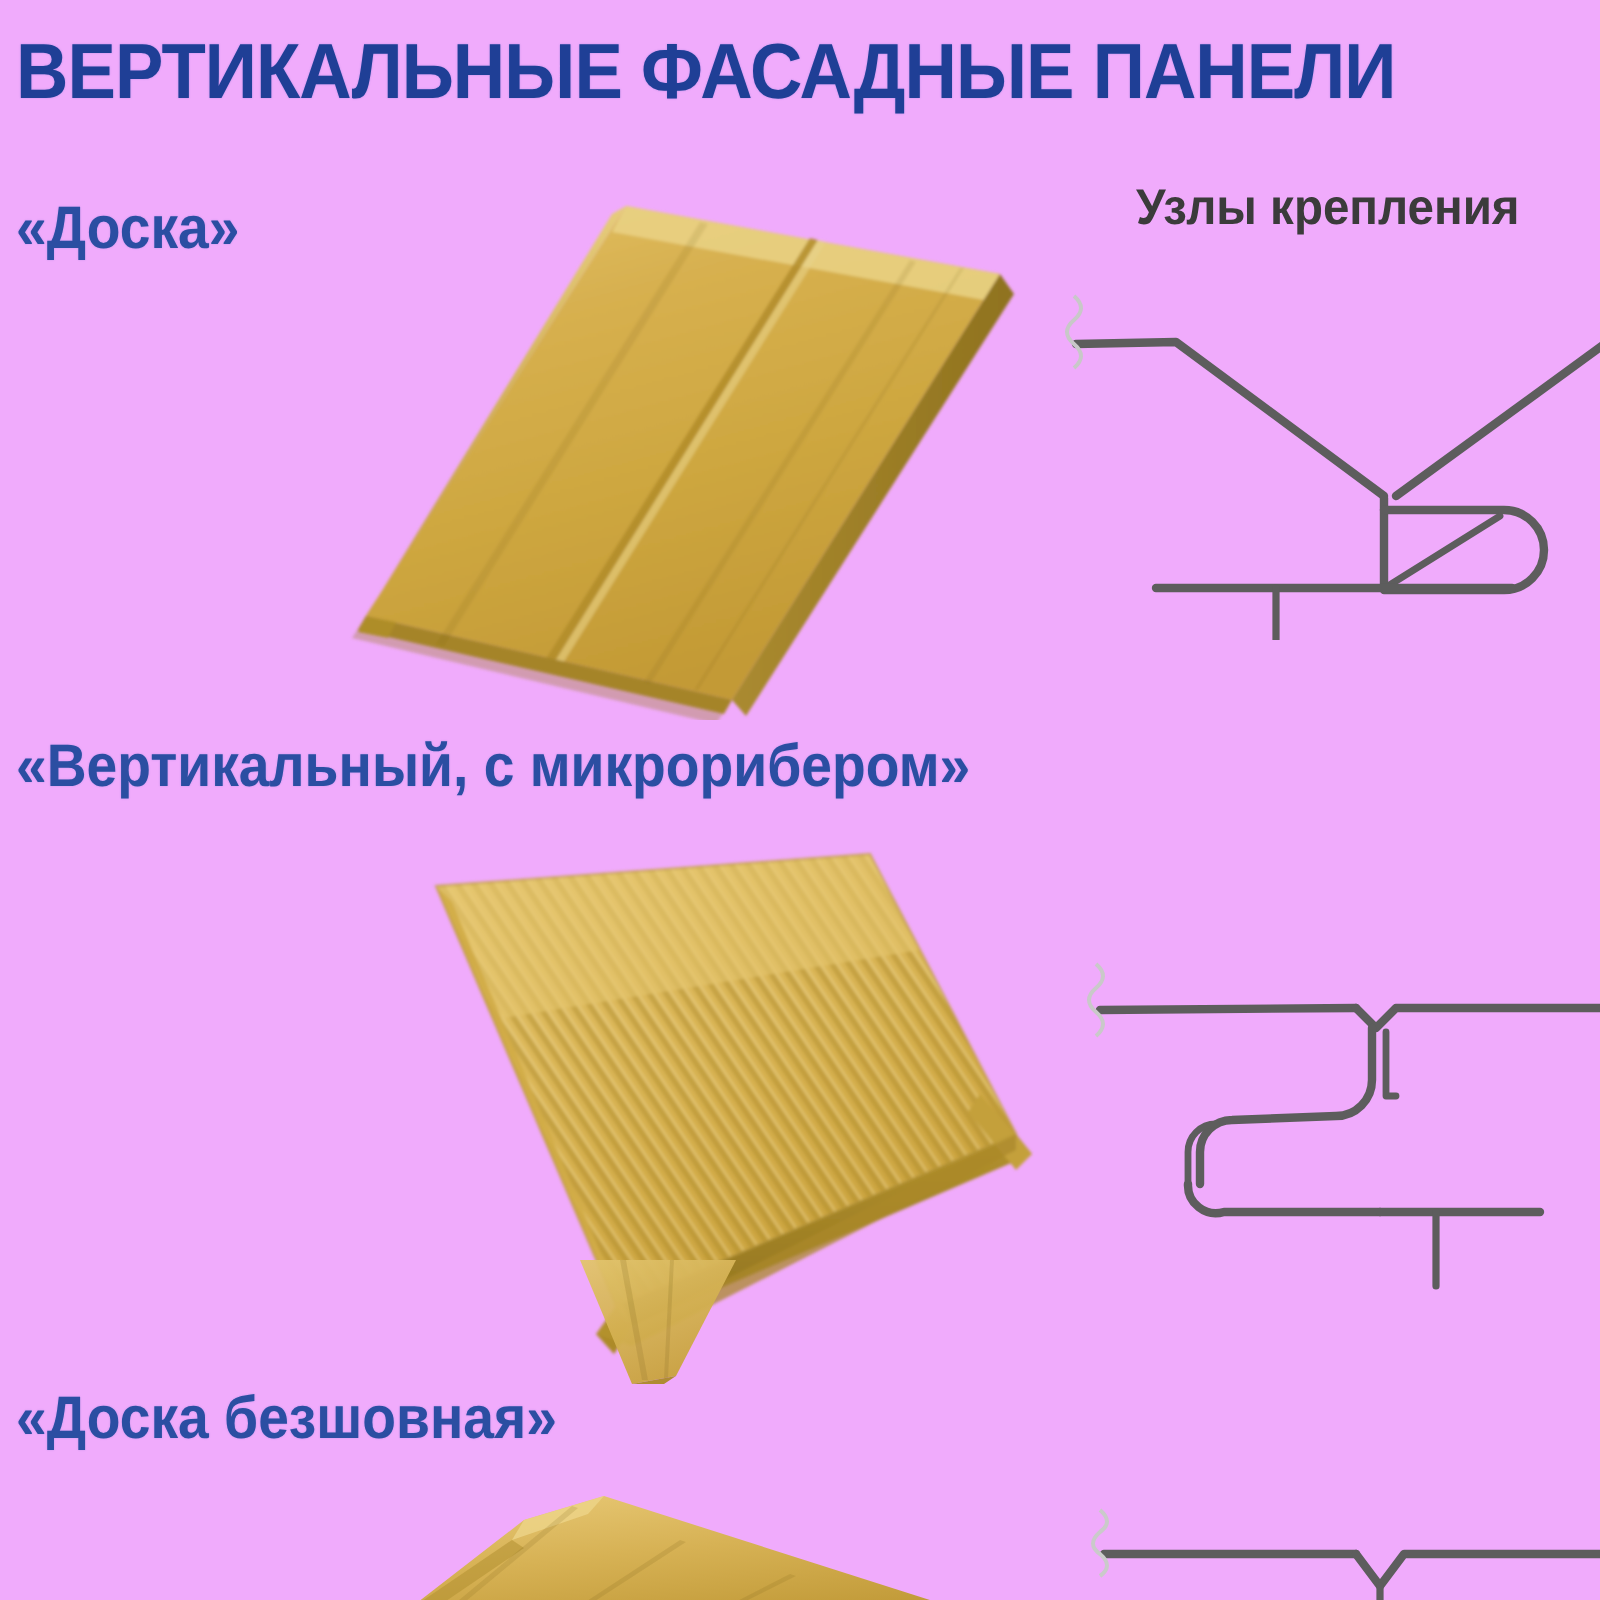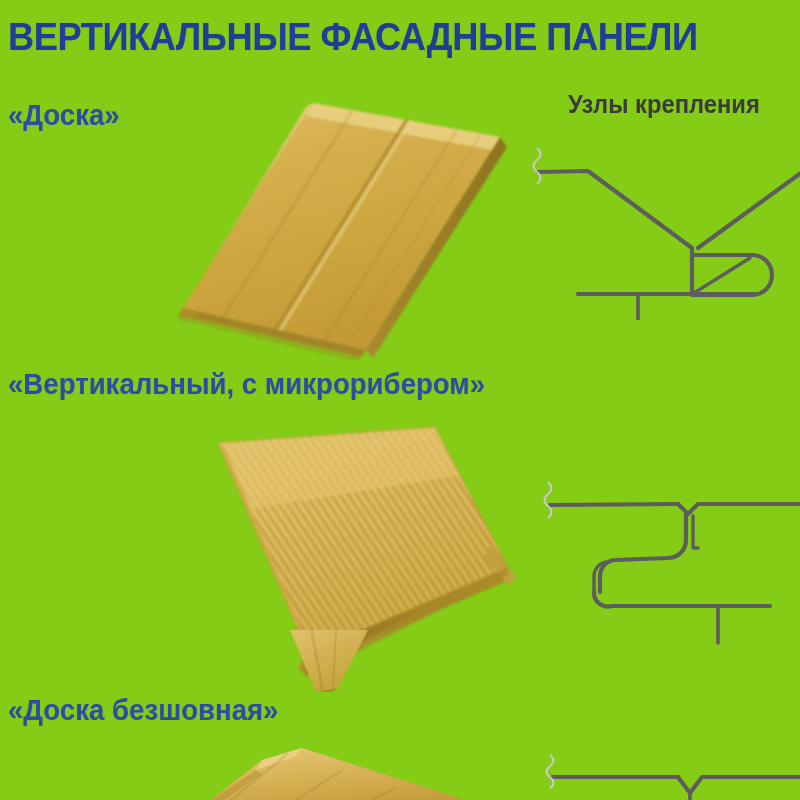--- a/index.html
+++ b/index.html
@@ -10,21 +10,21 @@
     width: 800px;
     height: 800px;
     background: #fdfdfb;
     font-family: "Liberation Sans", sans-serif;
     overflow: hidden;
   }
   #page {
     position: relative;
     width: 800px;
     height: 800px;
-    background: #84cc16;
+    background: #f0abfc;
     overflow: hidden;
   }
 
   
   .main-title {
     position: absolute;
     left: 8px;
     top: 15px;
     font-size: 39px;
     font-weight: bold;

